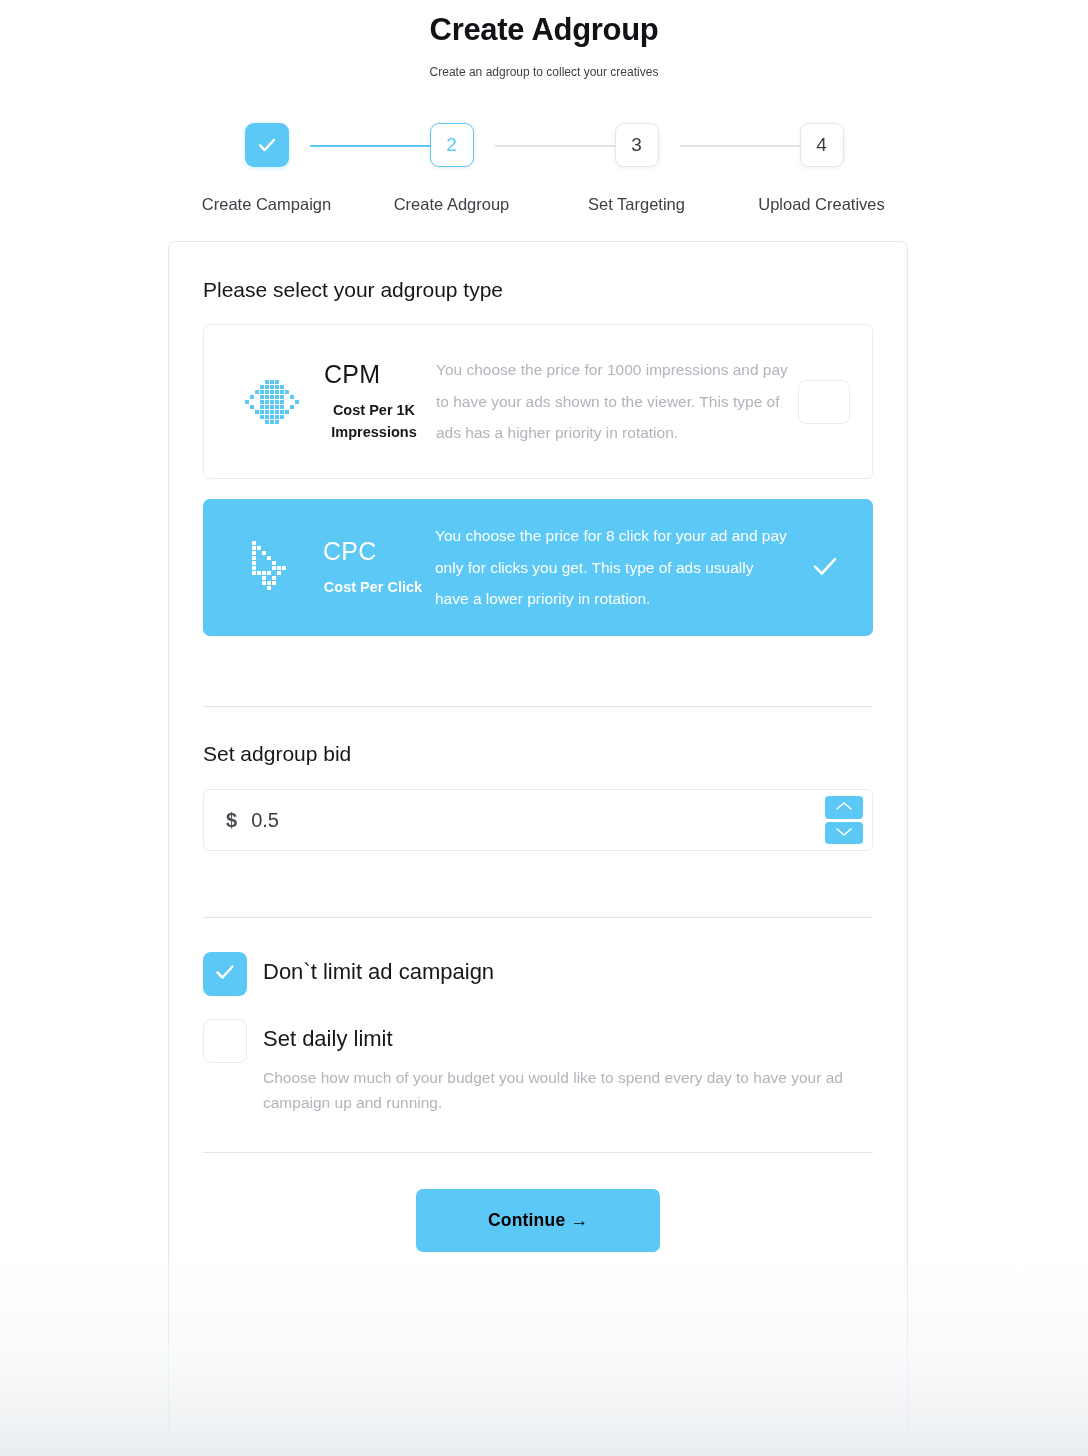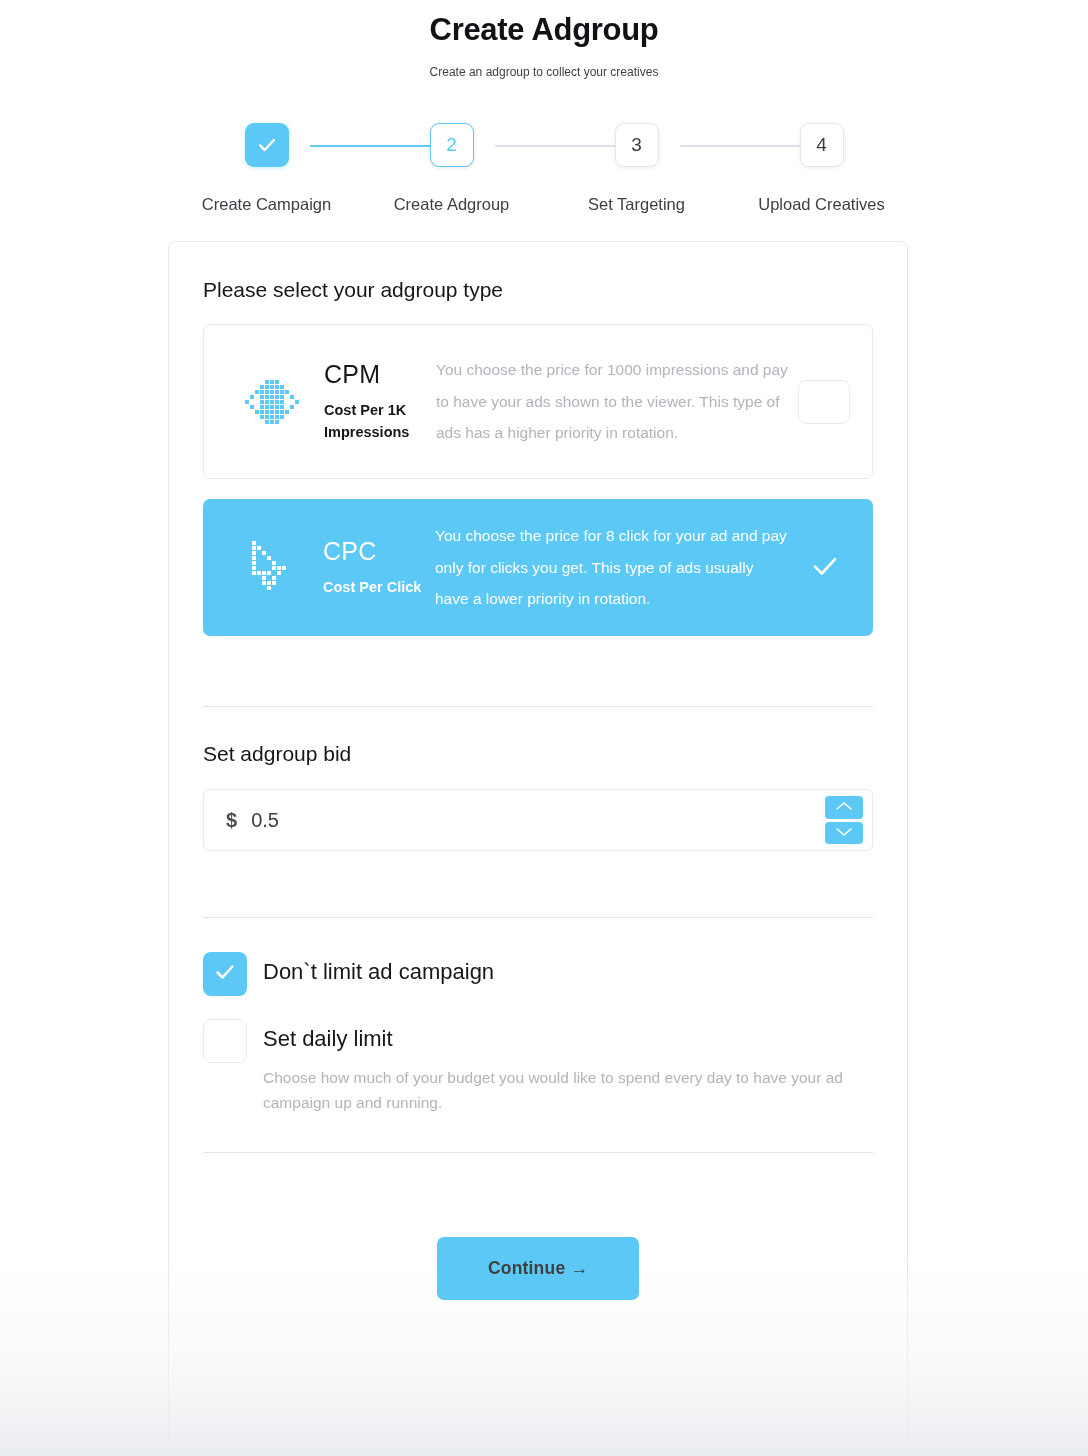--- a/index.html
+++ b/index.html
@@ -186,20 +186,21 @@
     font-weight: 500;
     color: #15171a;
     letter-spacing: 0.3px;
   }
   .type-full {
     margin-top: 10px;
     font-size: 14.5px;
     font-weight: 700;
     color: #15171a;
     line-height: 1.55;
+    text-align: center;
   }
   .type-desc {
     flex: 1;
     padding-left: 12px;
     font-size: 15.5px;
     color: #b0b5bb;
     line-height: 2.05;
   }
   .type-check-empty {
     flex: 0 0 52px;
@@ -305,33 +306,32 @@
 
   
   .footer-block { padding-top: 4px; }
   .continue-wrap {
     display: flex;
     justify-content: center;
     padding-top: 36px;
   }
   .continue-btn {
     background: #5BC8F5;
-    color: #404040;
+    color: #000000;
     border: none;
     border-radius: 7px;
-    width: 202px;
+    width: 244px;
     height: 63px;
     font-size: 17.5px;
     font-weight: 700;
     font-family: "Liberation Sans", sans-serif;
     letter-spacing: 0.2px;
     cursor: pointer;
     position: relative;
     z-index: 6;
-    margin-top: 48px;
   }
 </style>
 </head>
 <body>
 
 <div id="page">
 
   <div class="page-title">Create Adgroup</div>
   <div class="page-subtitle">Create an adgroup to collect your creatives</div>
 

